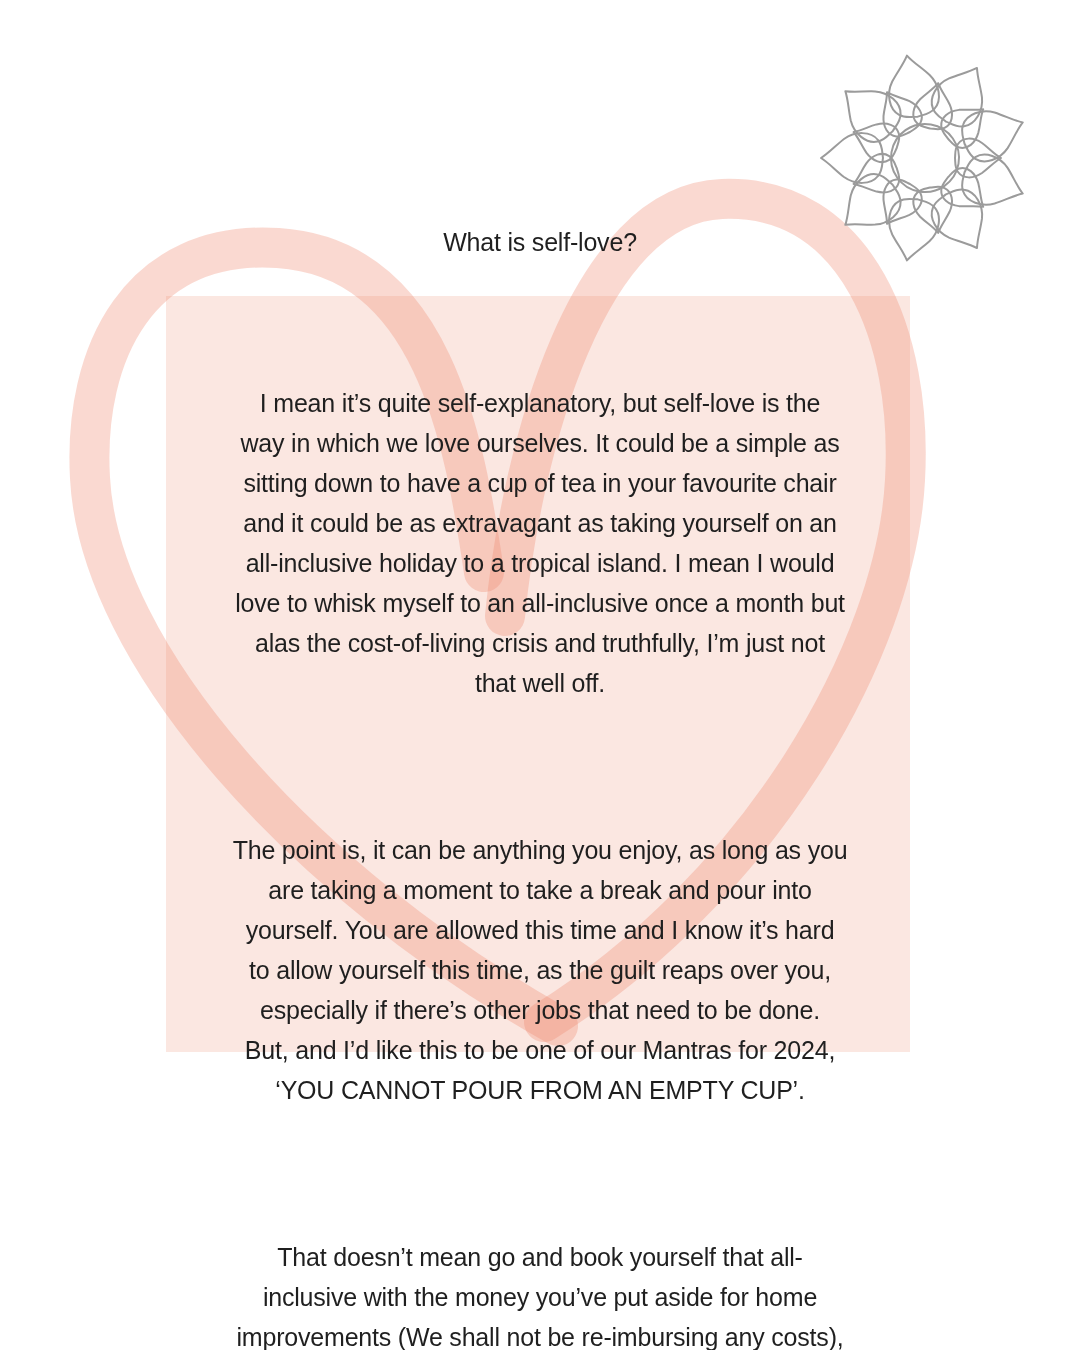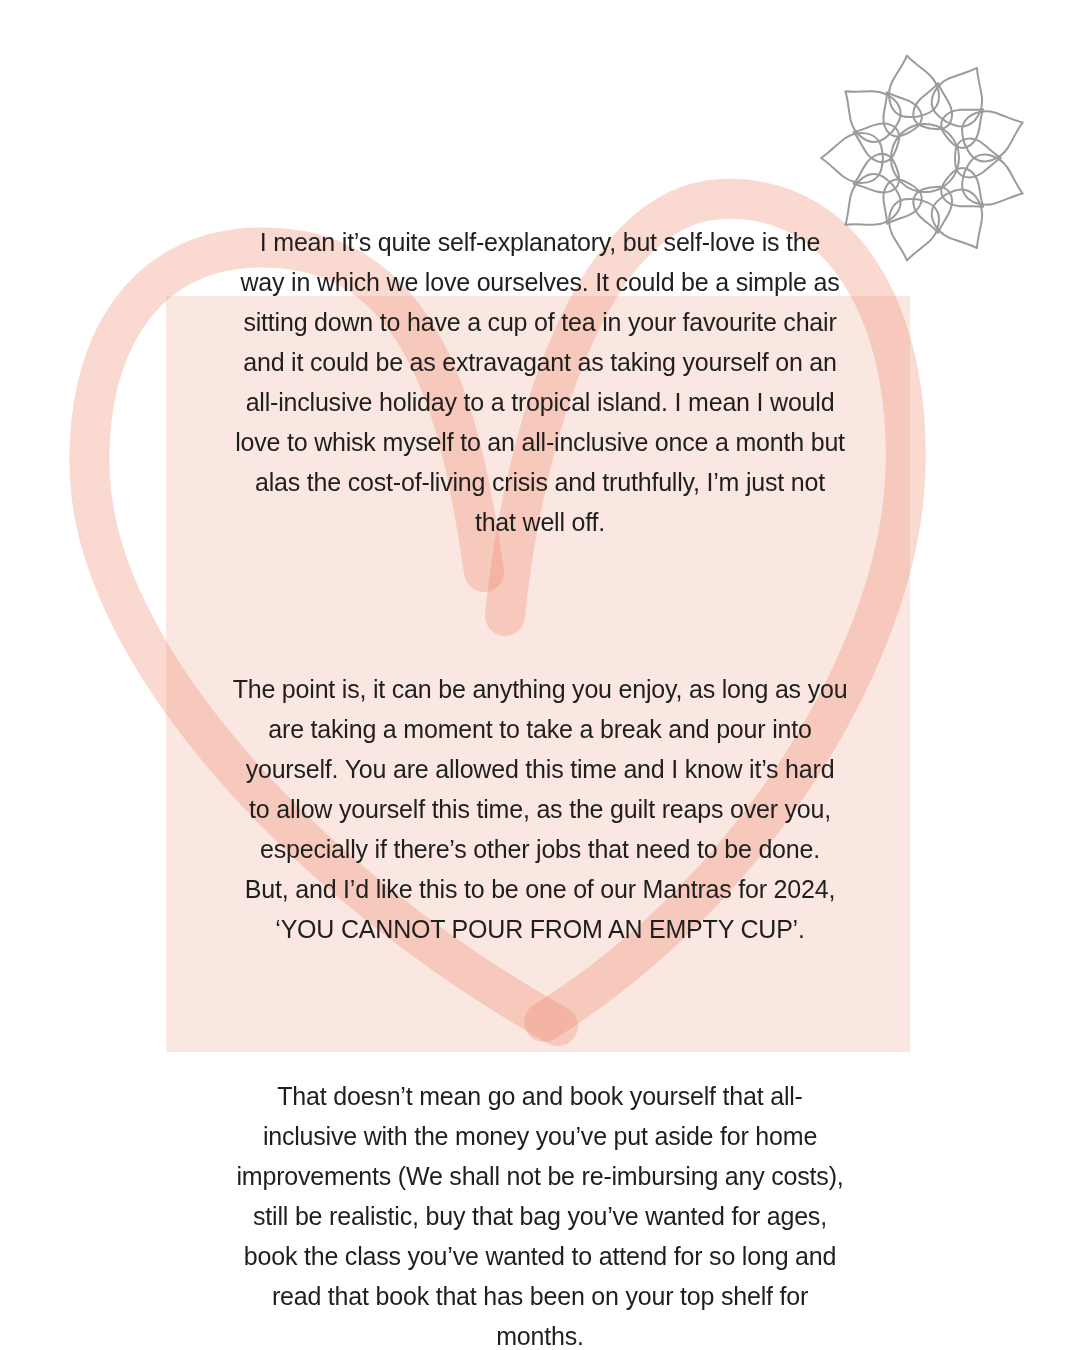--- a/index.html
+++ b/index.html
@@ -104,20 +104,21 @@
         <use href="#petal-inner" transform="rotate(200)"></use>
         <use href="#petal-inner" transform="rotate(240)"></use>
         <use href="#petal-inner" transform="rotate(280)"></use>
         <use href="#petal-inner" transform="rotate(320)"></use>
       </g>
       <circle class="lotus-line" cx="0" cy="0" r="34"></circle>
     </g>
   </svg>
 
   <div class="content">
+    <div class="title">What is self-love?</div>
     <div class="para">I mean it’s quite self-explanatory, but self-love is the
 way in which we love ourselves. It could be a simple as
 sitting down to have a cup of tea in your favourite chair
 and it could be as extravagant as taking yourself on an
 all-inclusive holiday to a tropical island. I mean I would
 love to whisk myself to an all-inclusive once a month but
 alas the cost-of-living crisis and truthfully, I’m just not
 that well off.</div>
     <div class="para">The point is, it can be anything you enjoy, as long as you
 are taking a moment to take a break and pour into

